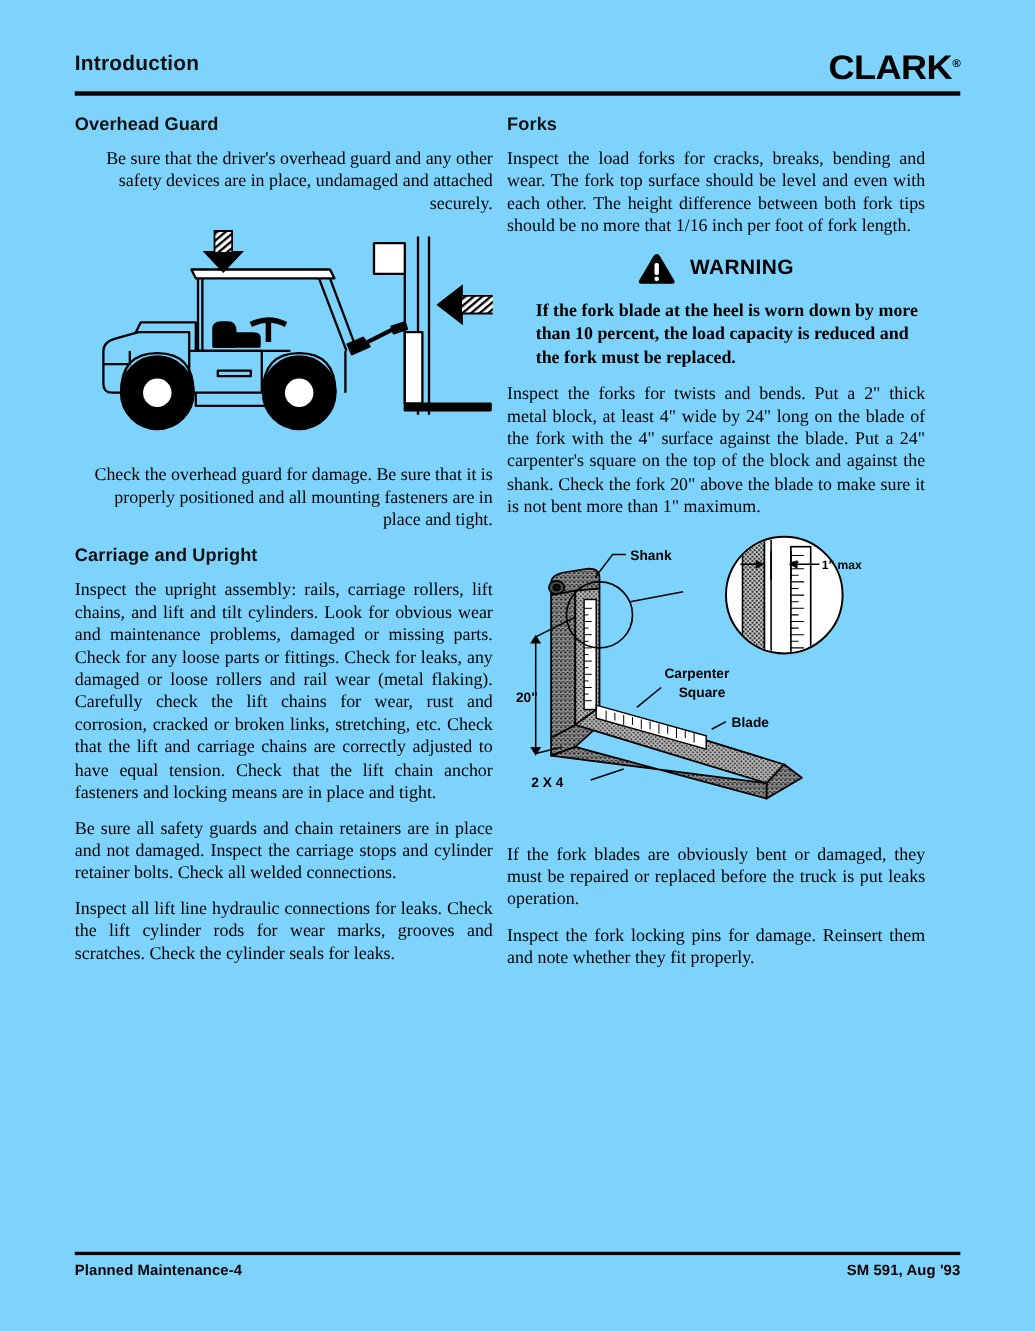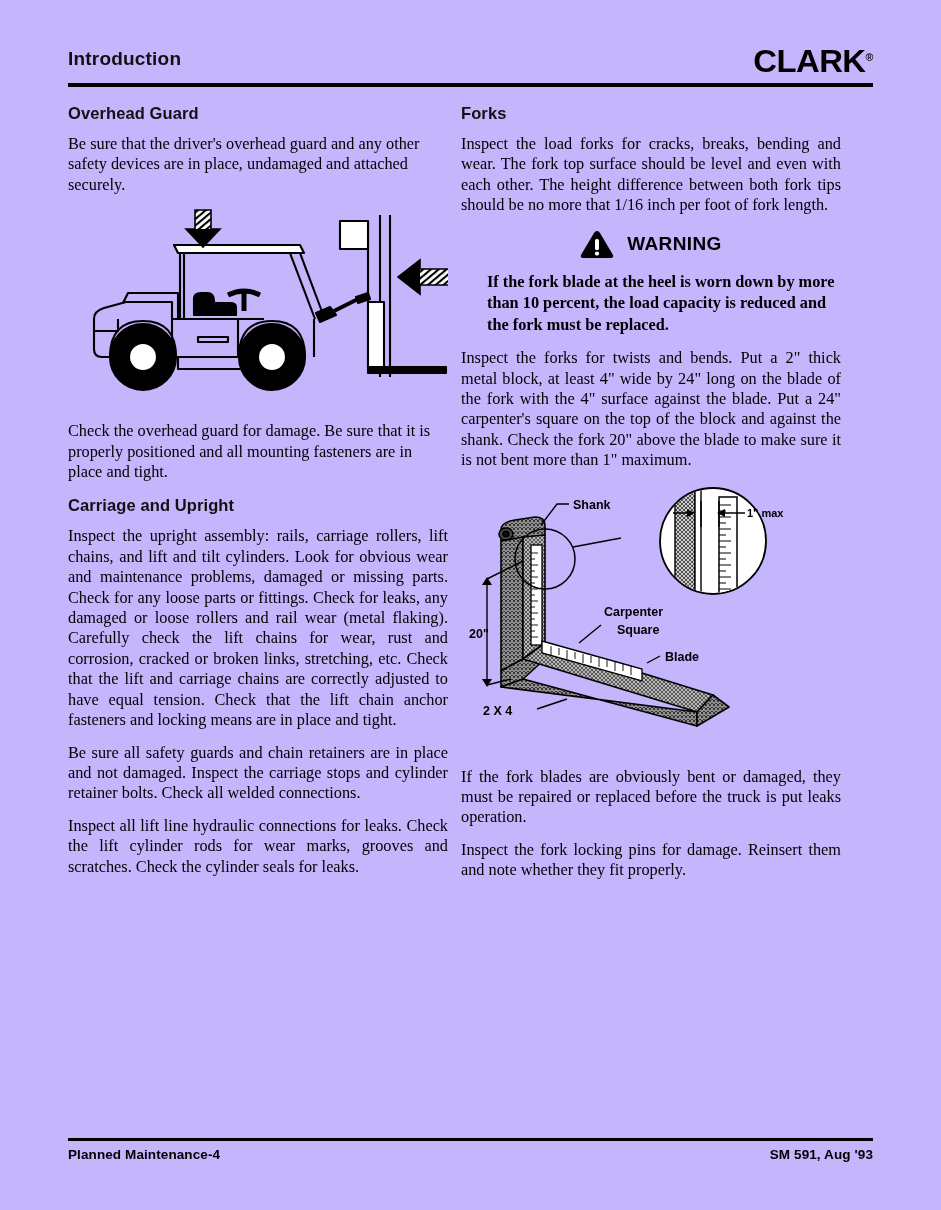--- a/index.html
+++ b/index.html
@@ -15,21 +15,21 @@
     font-family: "Liberation Serif", serif;
     color: #000000;
     overflow: hidden;
   }
 
   .page {
     position: absolute;
     left: 0; top: 0;
     width: 941px;
     height: 1210px;
-    background: #c4b5fd;
+    background: #7dd3fc;
   }
 
   
   .header {
     position: absolute;
     left: 68px;
     top: 48px;
     width: 805px;
     height: 44px;
   }
@@ -89,21 +89,21 @@
 
   p.body {
     font-family: "Liberation Serif", serif;
     font-size: 16.3px;
     line-height: 20.4px;
     margin: 0 0 12px 0;
     text-align: justify;
     color: #000;
   }
   p.body.last { margin-bottom: 0; }
-  p.ragged { text-align: left; }
+  p.ragged { text-align: right; }
 
   
   .warning-head {
     display: flex;
     align-items: center;
     justify-content: center;
     gap: 13px;
     margin: 14px 0 12px 0;
   }
   .warn-tri {

